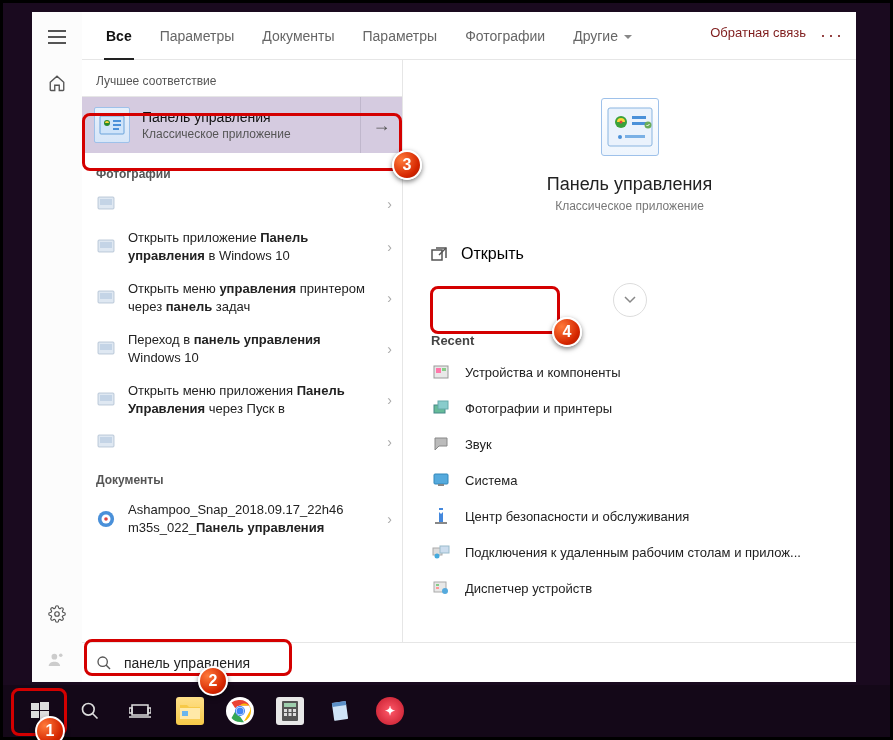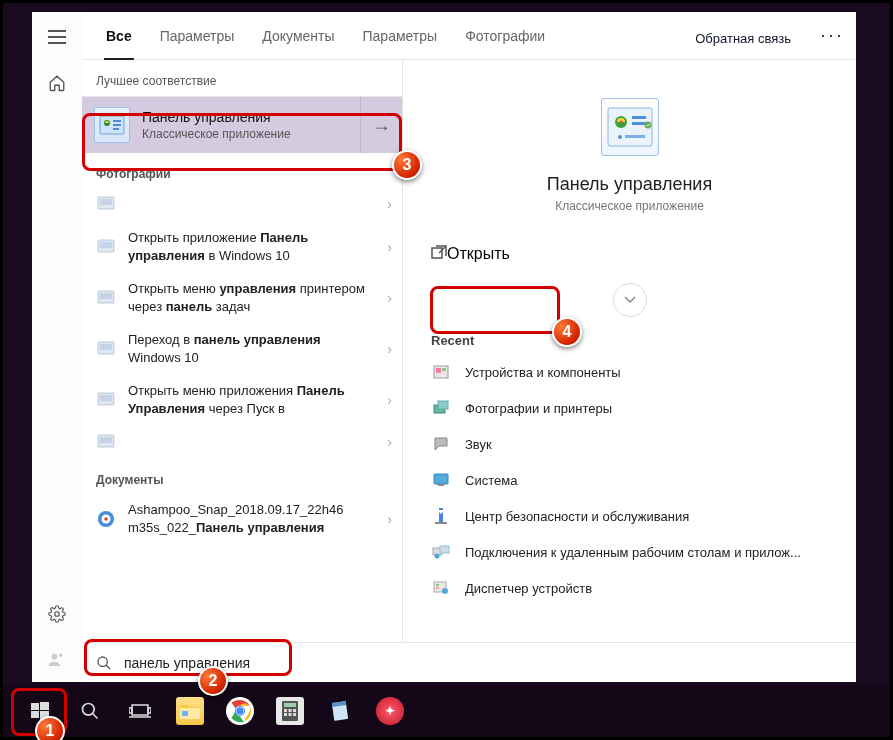--- a/index.html
+++ b/index.html
@@ -10,42 +10,42 @@
 .hamburger{width:18px;height:14px;display:flex;flex-direction:column;justify-content:space-between;cursor:pointer}
 .hamburger span{height:2px;background:#555}
 .rail-home{margin-top:22px;color:#555;font-size:18px}
 .rail-bottom{position:absolute;bottom:14px;display:flex;flex-direction:column;gap:28px;align-items:center}
 .content{position:absolute;left:50px;right:0;top:0;bottom:0;display:flex;flex-direction:column}
 .tabs{display:flex;align-items:center;height:48px;border-bottom:1px solid #e6e6e6;padding:0 12px;gap:4px}
 .tab{padding:0 12px;height:48px;display:flex;align-items:center;font-size:14px;color:#666;cursor:pointer;position:relative}
 .tab.active{color:#111;font-weight:600}
 .tab.active::after{content:"";position:absolute;left:10px;right:10px;bottom:0;height:2px;background:#222}
 .tab.dd::after{content:"";margin-left:6px;border:4px solid transparent;border-top-color:#888;position:relative;top:3px}
-.tabs-right{margin-left:auto;display:flex;align-items:flex-end;gap:29px;color:#0f172a;font-size:13px}
+.tabs-right{margin-left:auto;display:flex;align-items:flex-start;gap:14px;color:#7f1d1d;font-size:13px}
 .dots{font-size:18px;letter-spacing:2px;cursor:pointer}
 .body{flex:1;display:flex;min-height:0}
 .left-col{width:320px;display:flex;flex-direction:column;overflow:hidden}
 .section-h{font-size:12px;color:#555;padding:14px 14px 8px;font-weight:400;border-bottom:1px solid #e6e6e6}
 .best{display:flex;align-items:center;padding:10px 12px;background:#d5cbe0;position:relative;cursor:pointer;margin:0}
 .best .ico{width:36px;height:36px;display:flex;align-items:center;justify-content:center;margin-right:12px;background:linear-gradient(#e8f0fb,#d7e6f8);border:1px solid #9ec1ea;border-radius:2px;font-size:16px}
 .best .ttl{font-size:14px;color:#111}
 .best .sub{font-size:12px;color:#555;margin-top:2px}
 .best .arrow{position:absolute;right:0;top:0;bottom:0;width:42px;display:flex;align-items:center;justify-content:center;border-left:1px solid #c0b7cc;color:#555;font-size:18px}
 .section-h2{font-size:12px;color:#555;padding:14px 14px 6px;font-weight:600}
 .item{display:flex;align-items:center;padding:8px 12px 8px 14px;cursor:pointer;gap:12px;position:relative}
 .item .ii{width:20px;height:18px;flex-shrink:0;display:flex;align-items:center;justify-content:center;color:#888;font-size:14px}
 .item .txt{font-size:13px;color:#222;line-height:1.35;padding-right:24px}
 .item .txt b{font-weight:700}
 .item .chev{position:absolute;right:10px;color:#aaa;font-size:14px}
 .right-col{flex:1;border-left:1px solid #e6e6e6;display:flex;flex-direction:column;padding:18px 0 0;overflow:hidden}
 .hero{display:flex;flex-direction:column;align-items:center;padding:20px 0 14px}
 .hero-ico{width:58px;height:58px;background:linear-gradient(#fff,#eef5fd);border:1px solid #9ec1ea;border-radius:3px;display:flex;align-items:center;justify-content:center;font-size:28px;margin-bottom:18px}
 .hero-ttl{font-size:18px;color:#222;margin-bottom:4px}
 .hero-sub{font-size:12px;color:#777}
-.open-row{display:flex;align-items:flex-start;padding:10px 28px;cursor:pointer;margin-top:8px}
+.open-row{display:flex;align-items:center;padding:10px 28px;gap:14px;cursor:pointer;margin-top:8px}
 .open-ico{color:#666;font-size:15px}
 .expand-btn{width:34px;height:34px;border:1px solid #ddd;border-radius:50%;margin:10px auto 0;display:flex;align-items:center;justify-content:center;color:#888;cursor:pointer;font-size:14px}
 .recent-h{font-size:13px;color:#444;padding:16px 28px 6px;font-weight:700}
 .ritem{display:flex;align-items:center;padding:9px 28px;gap:14px;cursor:pointer;font-size:13px;color:#222}
 .ritem .ri{width:20px;height:18px;flex-shrink:0;display:flex;align-items:center;justify-content:center;font-size:14px}
 .search-field{height:40px;border-top:1px solid #e6e6e6;display:flex;align-items:center;padding:0 14px;gap:12px}
 .search-field input{border:none;outline:none;font-size:14px;flex:1;color:#222}
 .mag{color:#555}
 .taskbar{position:absolute;left:3px;right:3px;bottom:3px;height:52px;background:#140818;display:flex;align-items:center;padding-left:16px;gap:8px}
 .tb-btn{width:42px;height:42px;display:flex;align-items:center;justify-content:center;color:#ccc;cursor:pointer;font-size:18px}
@@ -89,20 +89,21 @@
     </div>
   </div>
 
   <div class="content">
     <div class="tabs">
       <div class="tab active">Все</div>
       <div class="tab">Параметры</div>
       <div class="tab">Документы</div>
       <div class="tab">Параметры</div>
       <div class="tab">Фотографии</div>
+      <div class="tab dd">Другие</div>
       <div class="tabs-right">
         <span>Обратная связь</span>
         <span class="dots">···</span>
       </div>
     </div>
 
     <div class="body">
       <div class="left-col">
         <div class="section-h">Лучшее соответствие</div>
         <div class="best">

